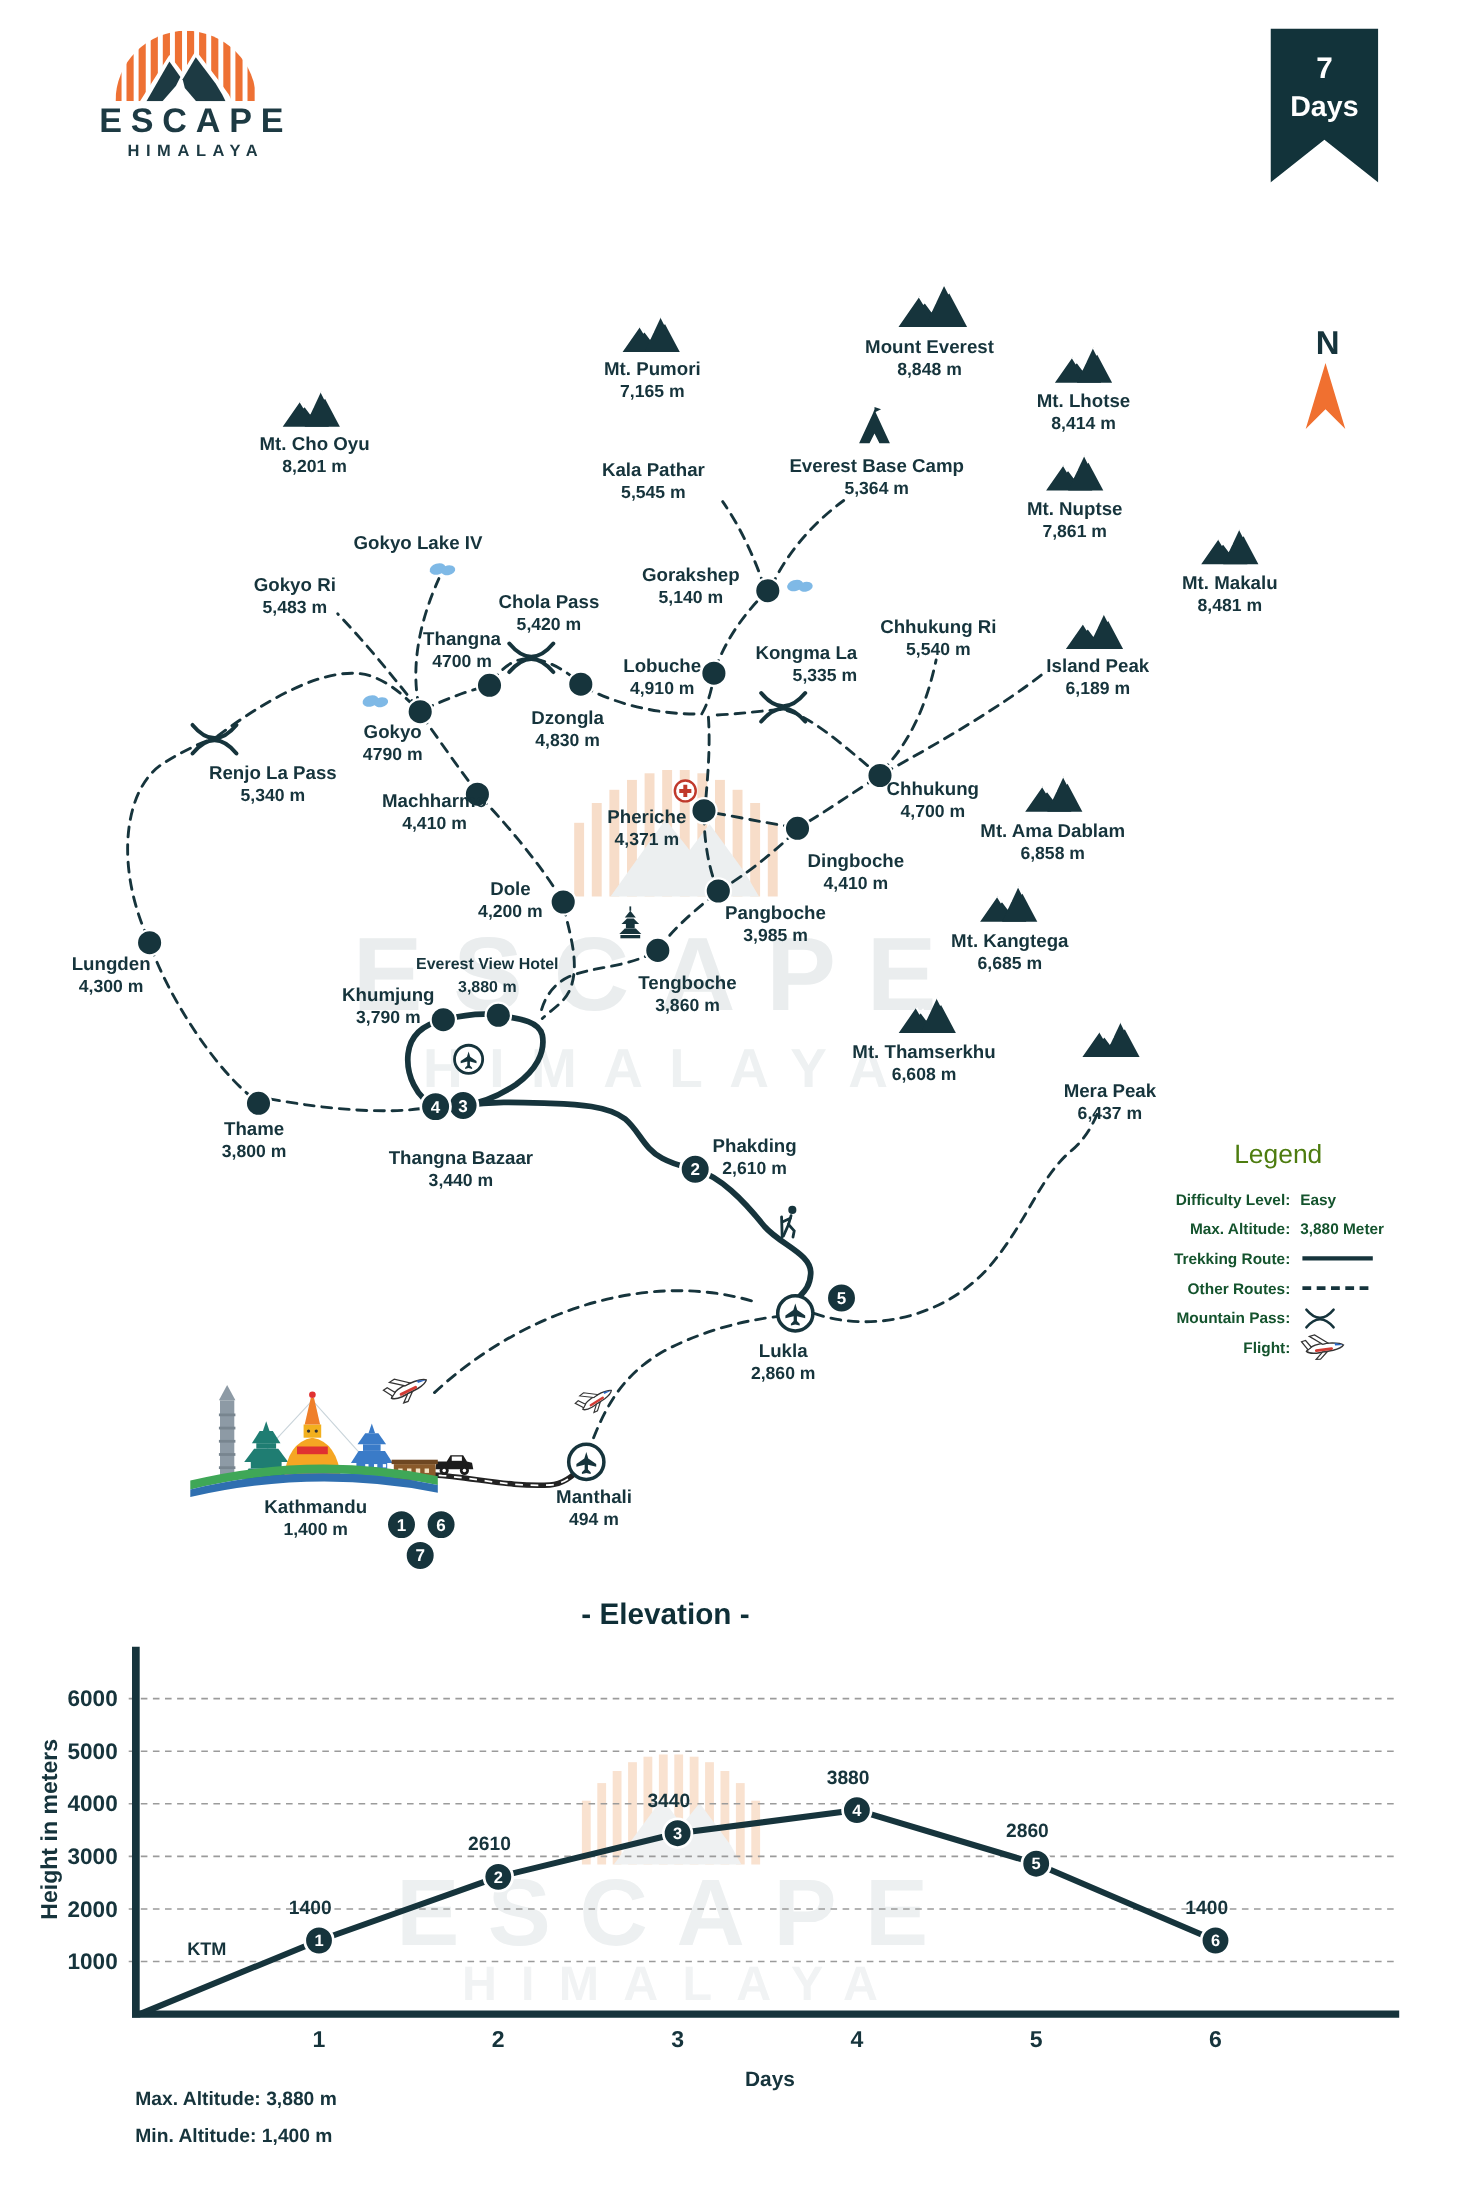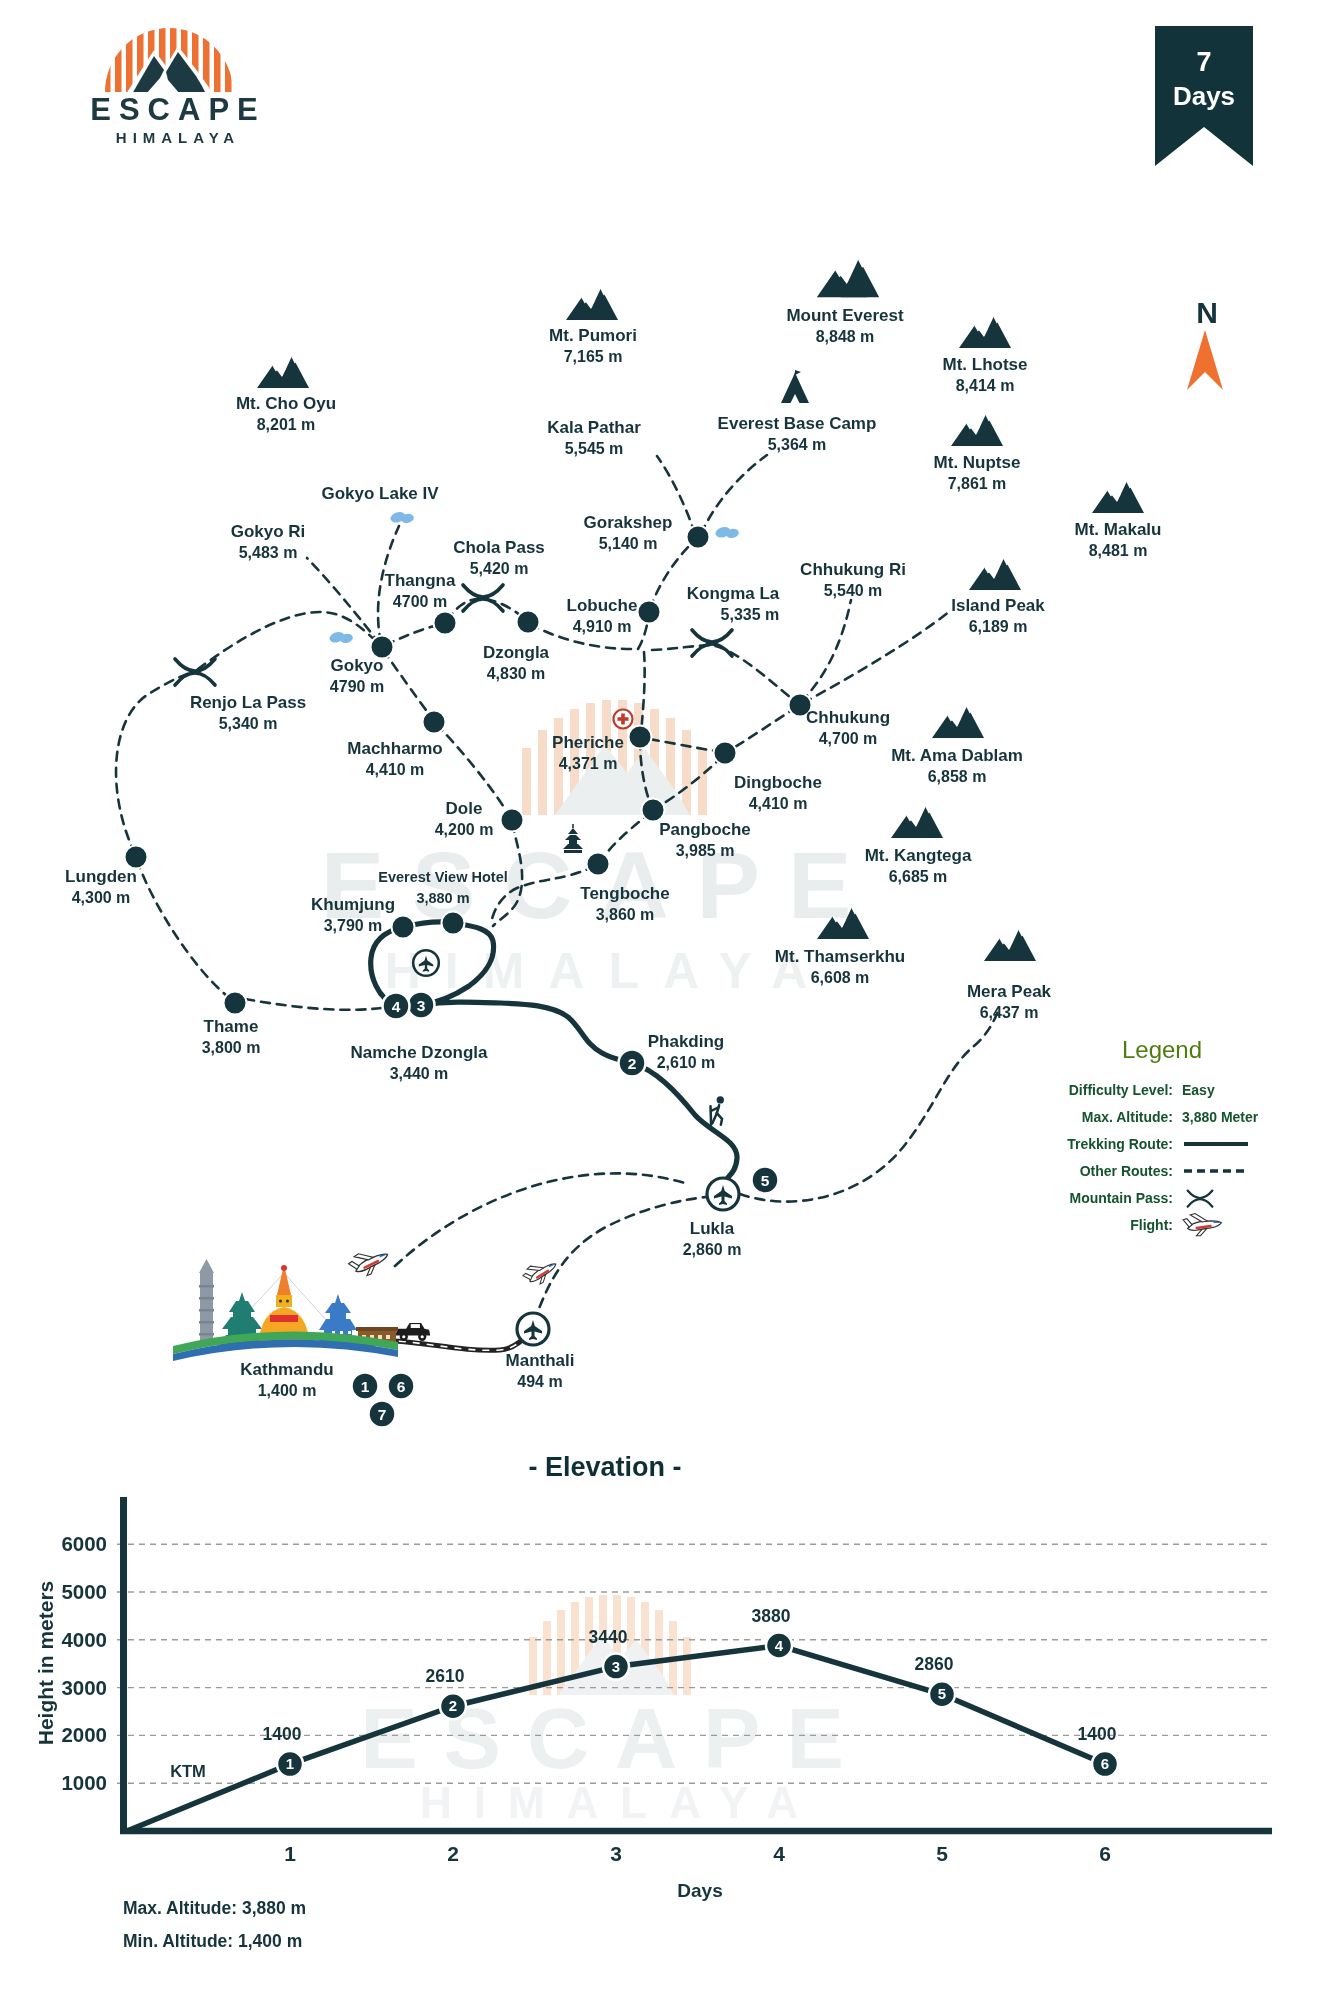--- a/index.html
+++ b/index.html
@@ -424,21 +424,21 @@
         <div class="pelev">4700 m</div>
       </div>
       <div class="plabel" style="left: 516px; top: 642px;">
         <div class="pname">Dzongla</div>
         <div class="pelev">4,830 m</div>
       </div>
       <div class="plabel" style="left: 357px; top: 655px;">
         <div class="pname">Gokyo</div>
         <div class="pelev">4790 m</div>
       </div>
-      <div class="plabel" style="left: 395px; top: 738px;">
+      <div class="plabel" style="left: 395px; top: 718px;">
         <div class="pname">Machharmo</div>
         <div class="pelev">4,410 m</div>
       </div>
       <div class="plabel" style="left: 101px; top: 866px;">
         <div class="pname">Lungden</div>
         <div class="pelev">4,300 m</div>
       </div>
       <div class="plabel" style="left: 588px; top: 732px;">
         <div class="pname">Pheriche</div>
         <div class="pelev">4,371 m</div>
@@ -469,21 +469,21 @@
       </div>
       <div class="plabel" style="left: 353px; top: 894px;">
         <div class="pname">Khumjung</div>
         <div class="pelev">3,790 m</div>
       </div>
       <div class="plabel" style="left: 231px; top: 1016px;">
         <div class="pname">Thame</div>
         <div class="pelev">3,800 m</div>
       </div>
       <div class="plabel" style="left: 419px; top: 1042px;">
-        <div class="pname">Namche Dzongla</div>
+        <div class="pname">Thangna Bazaar</div>
         <div class="pelev">3,440 m</div>
       </div>
       <div class="plabel" style="left: 686px; top: 1031px;">
         <div class="pname">Phakding</div>
         <div class="pelev">2,610 m</div>
       </div>
       <div class="plabel" style="left: 712px; top: 1218px;">
         <div class="pname">Lukla</div>
         <div class="pelev">2,860 m</div>
       </div>

